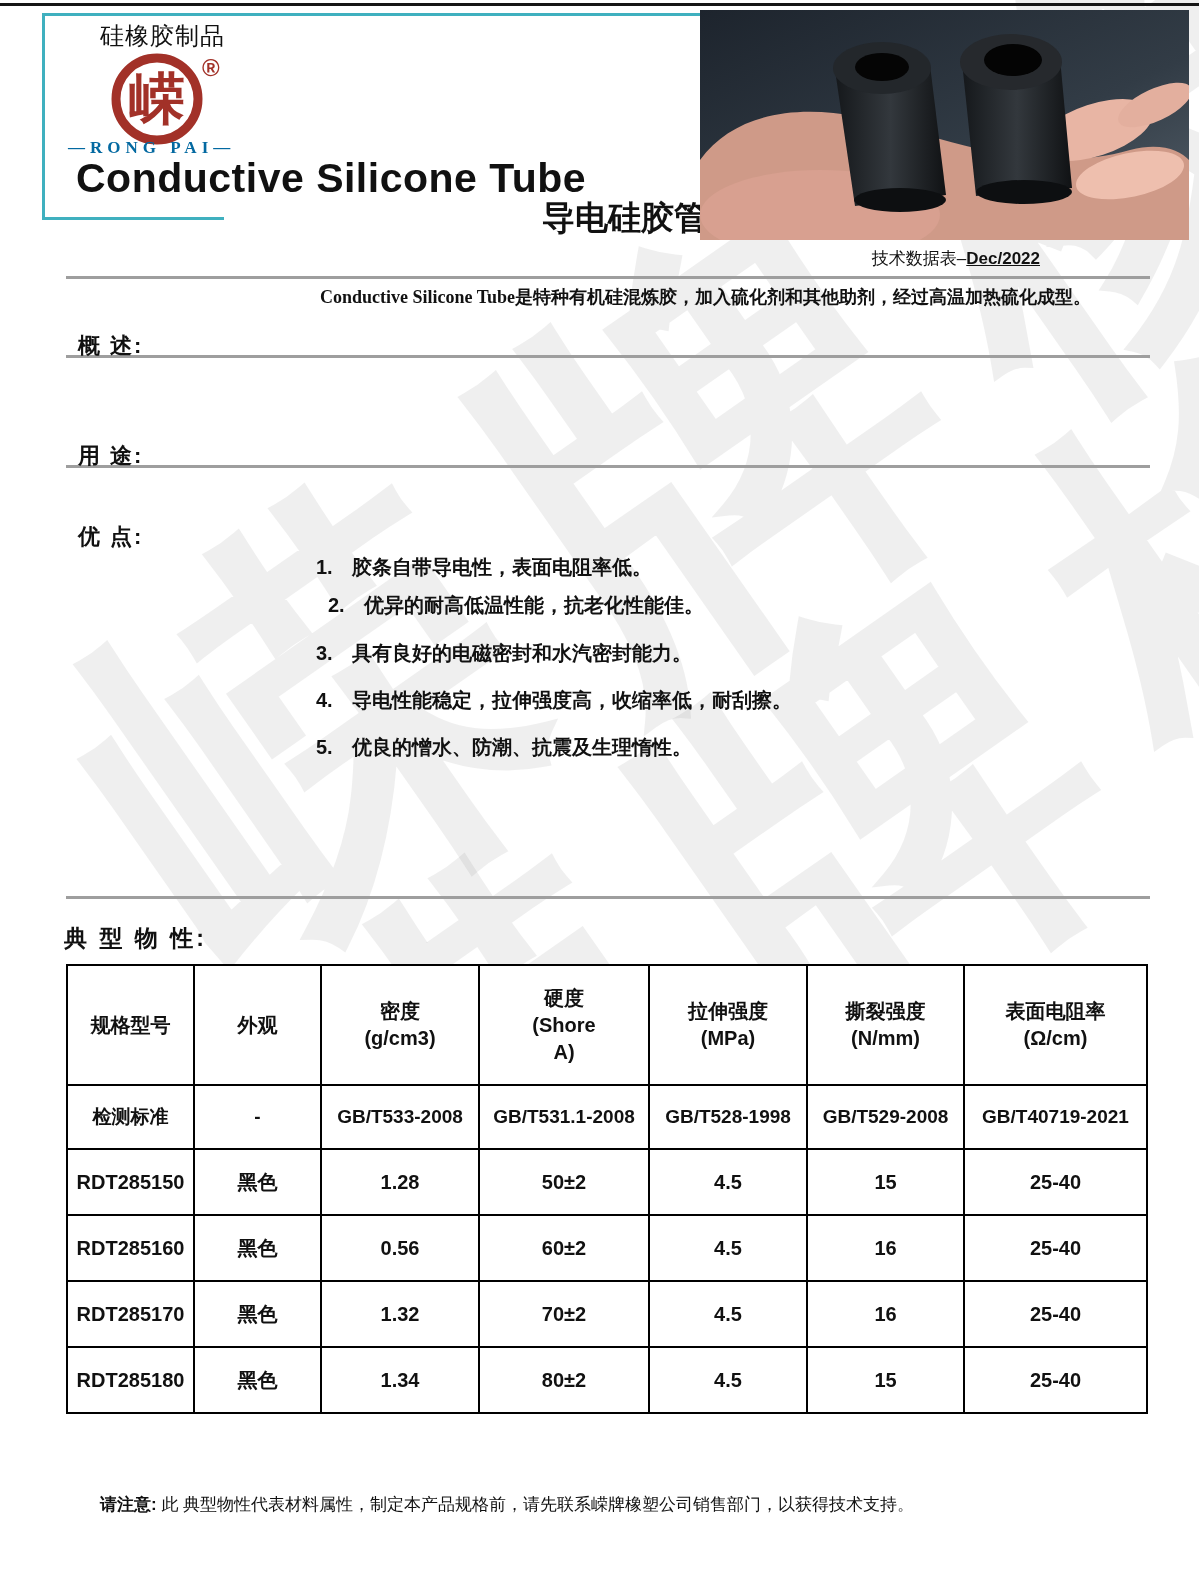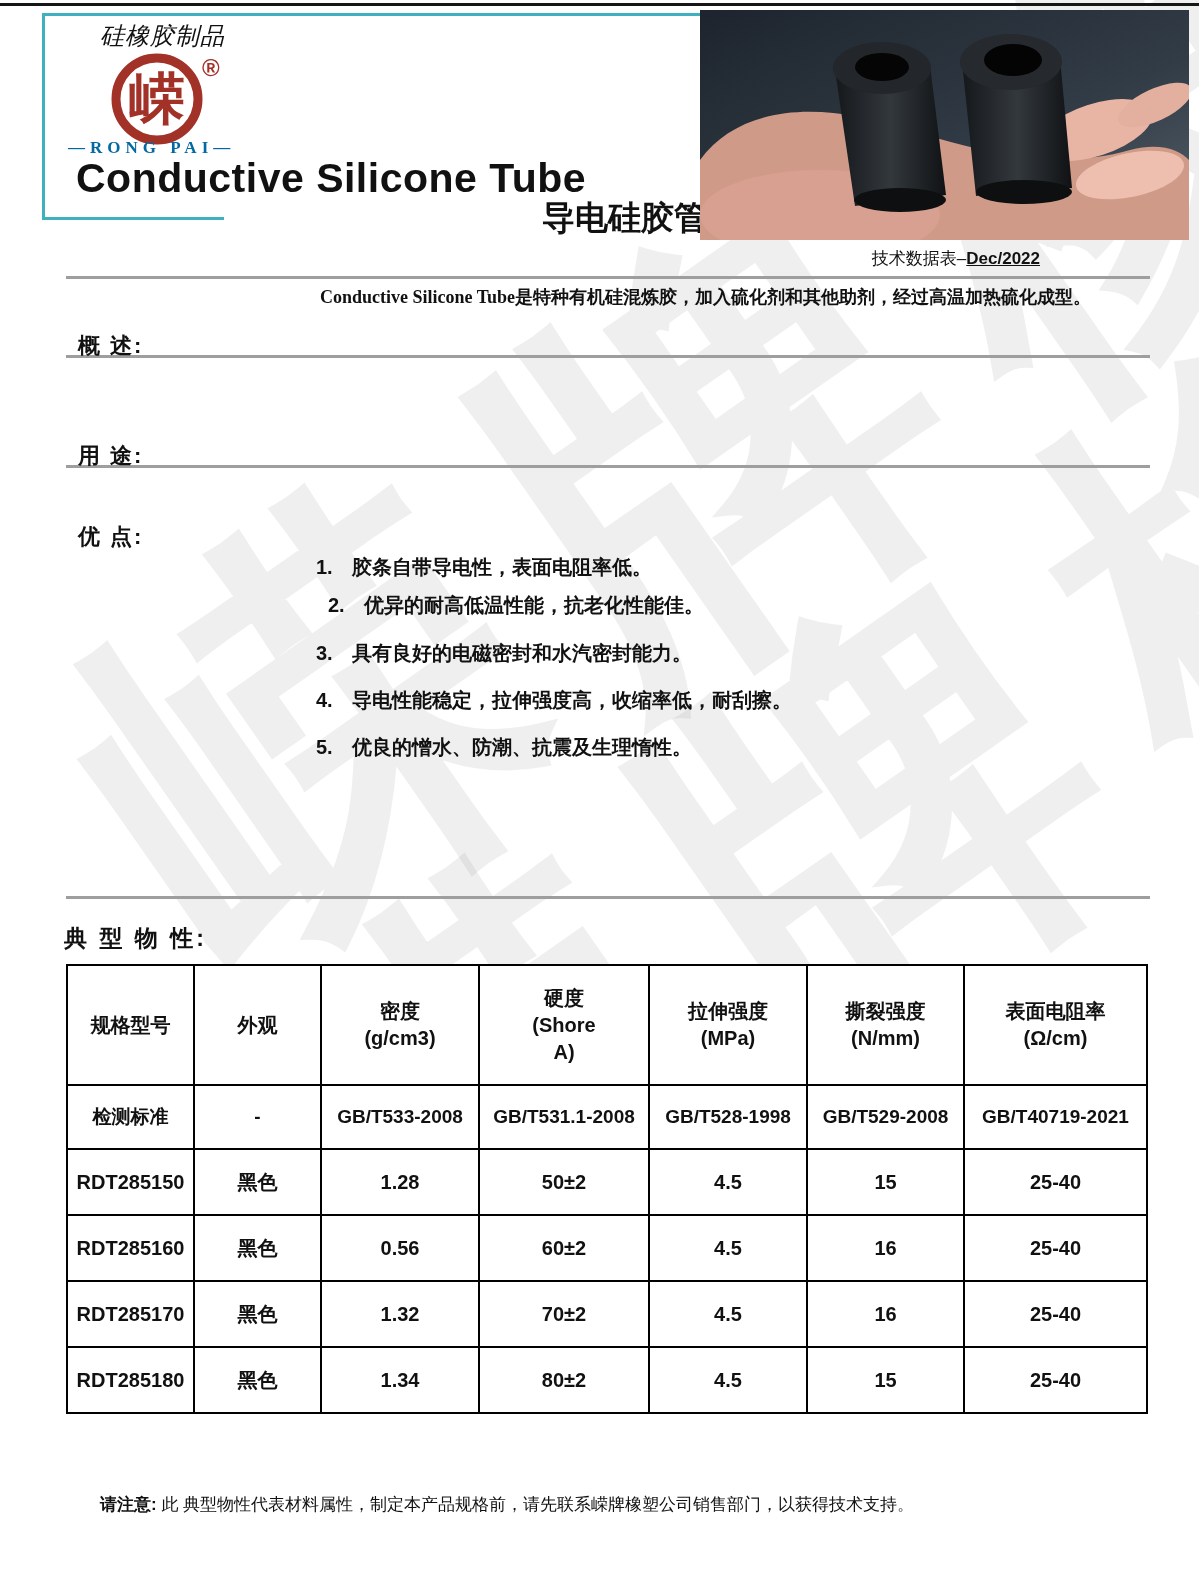--- a/index.html
+++ b/index.html
@@ -8,21 +8,21 @@
   .abs{position:absolute;}
 
   
   .topline{left:0;top:3px;width:1199px;height:3px;background:#161616;}
 
   
   .brandbox{left:42px;top:13px;width:656px;height:204px;
             border-top:3px solid #3fb0bf;border-left:3px solid #3fb0bf;}
   .brandunder{left:42px;top:217px;width:182px;height:3px;background:#3fb0bf;}
 
-  .brand-label{left:100px;top:20px;font-size:24px;letter-spacing:1px;font-style:italic;}
+  .brand-label{left:100px;top:20px;font-size:24px;letter-spacing:1px;}
   .logo{left:110px;top:52px;width:94px;height:94px;}
   .logo-reg{left:202px;top:54px;font-size:24px;color:#a23128;font-weight:bold;}
   .rongpai{left:68px;top:138px;font-size:17px;letter-spacing:5px;color:#0369a1;
            font-family:"Liberation Serif",serif;font-weight:bold;}
   .title-en{left:76px;top:155px;font-size:41px;font-weight:700;letter-spacing:.5px;white-space:nowrap;}
   .title-zh{left:506px;top:196px;font-size:33px;font-weight:700;white-space:nowrap;margin-left:36px;}
 
   .photo{left:700px;top:10px;width:489px;height:230px;z-index:2;}
 
   .ds-line{left:700px;top:247px;width:340px;text-align:right;font-size:17px;white-space:nowrap;}

